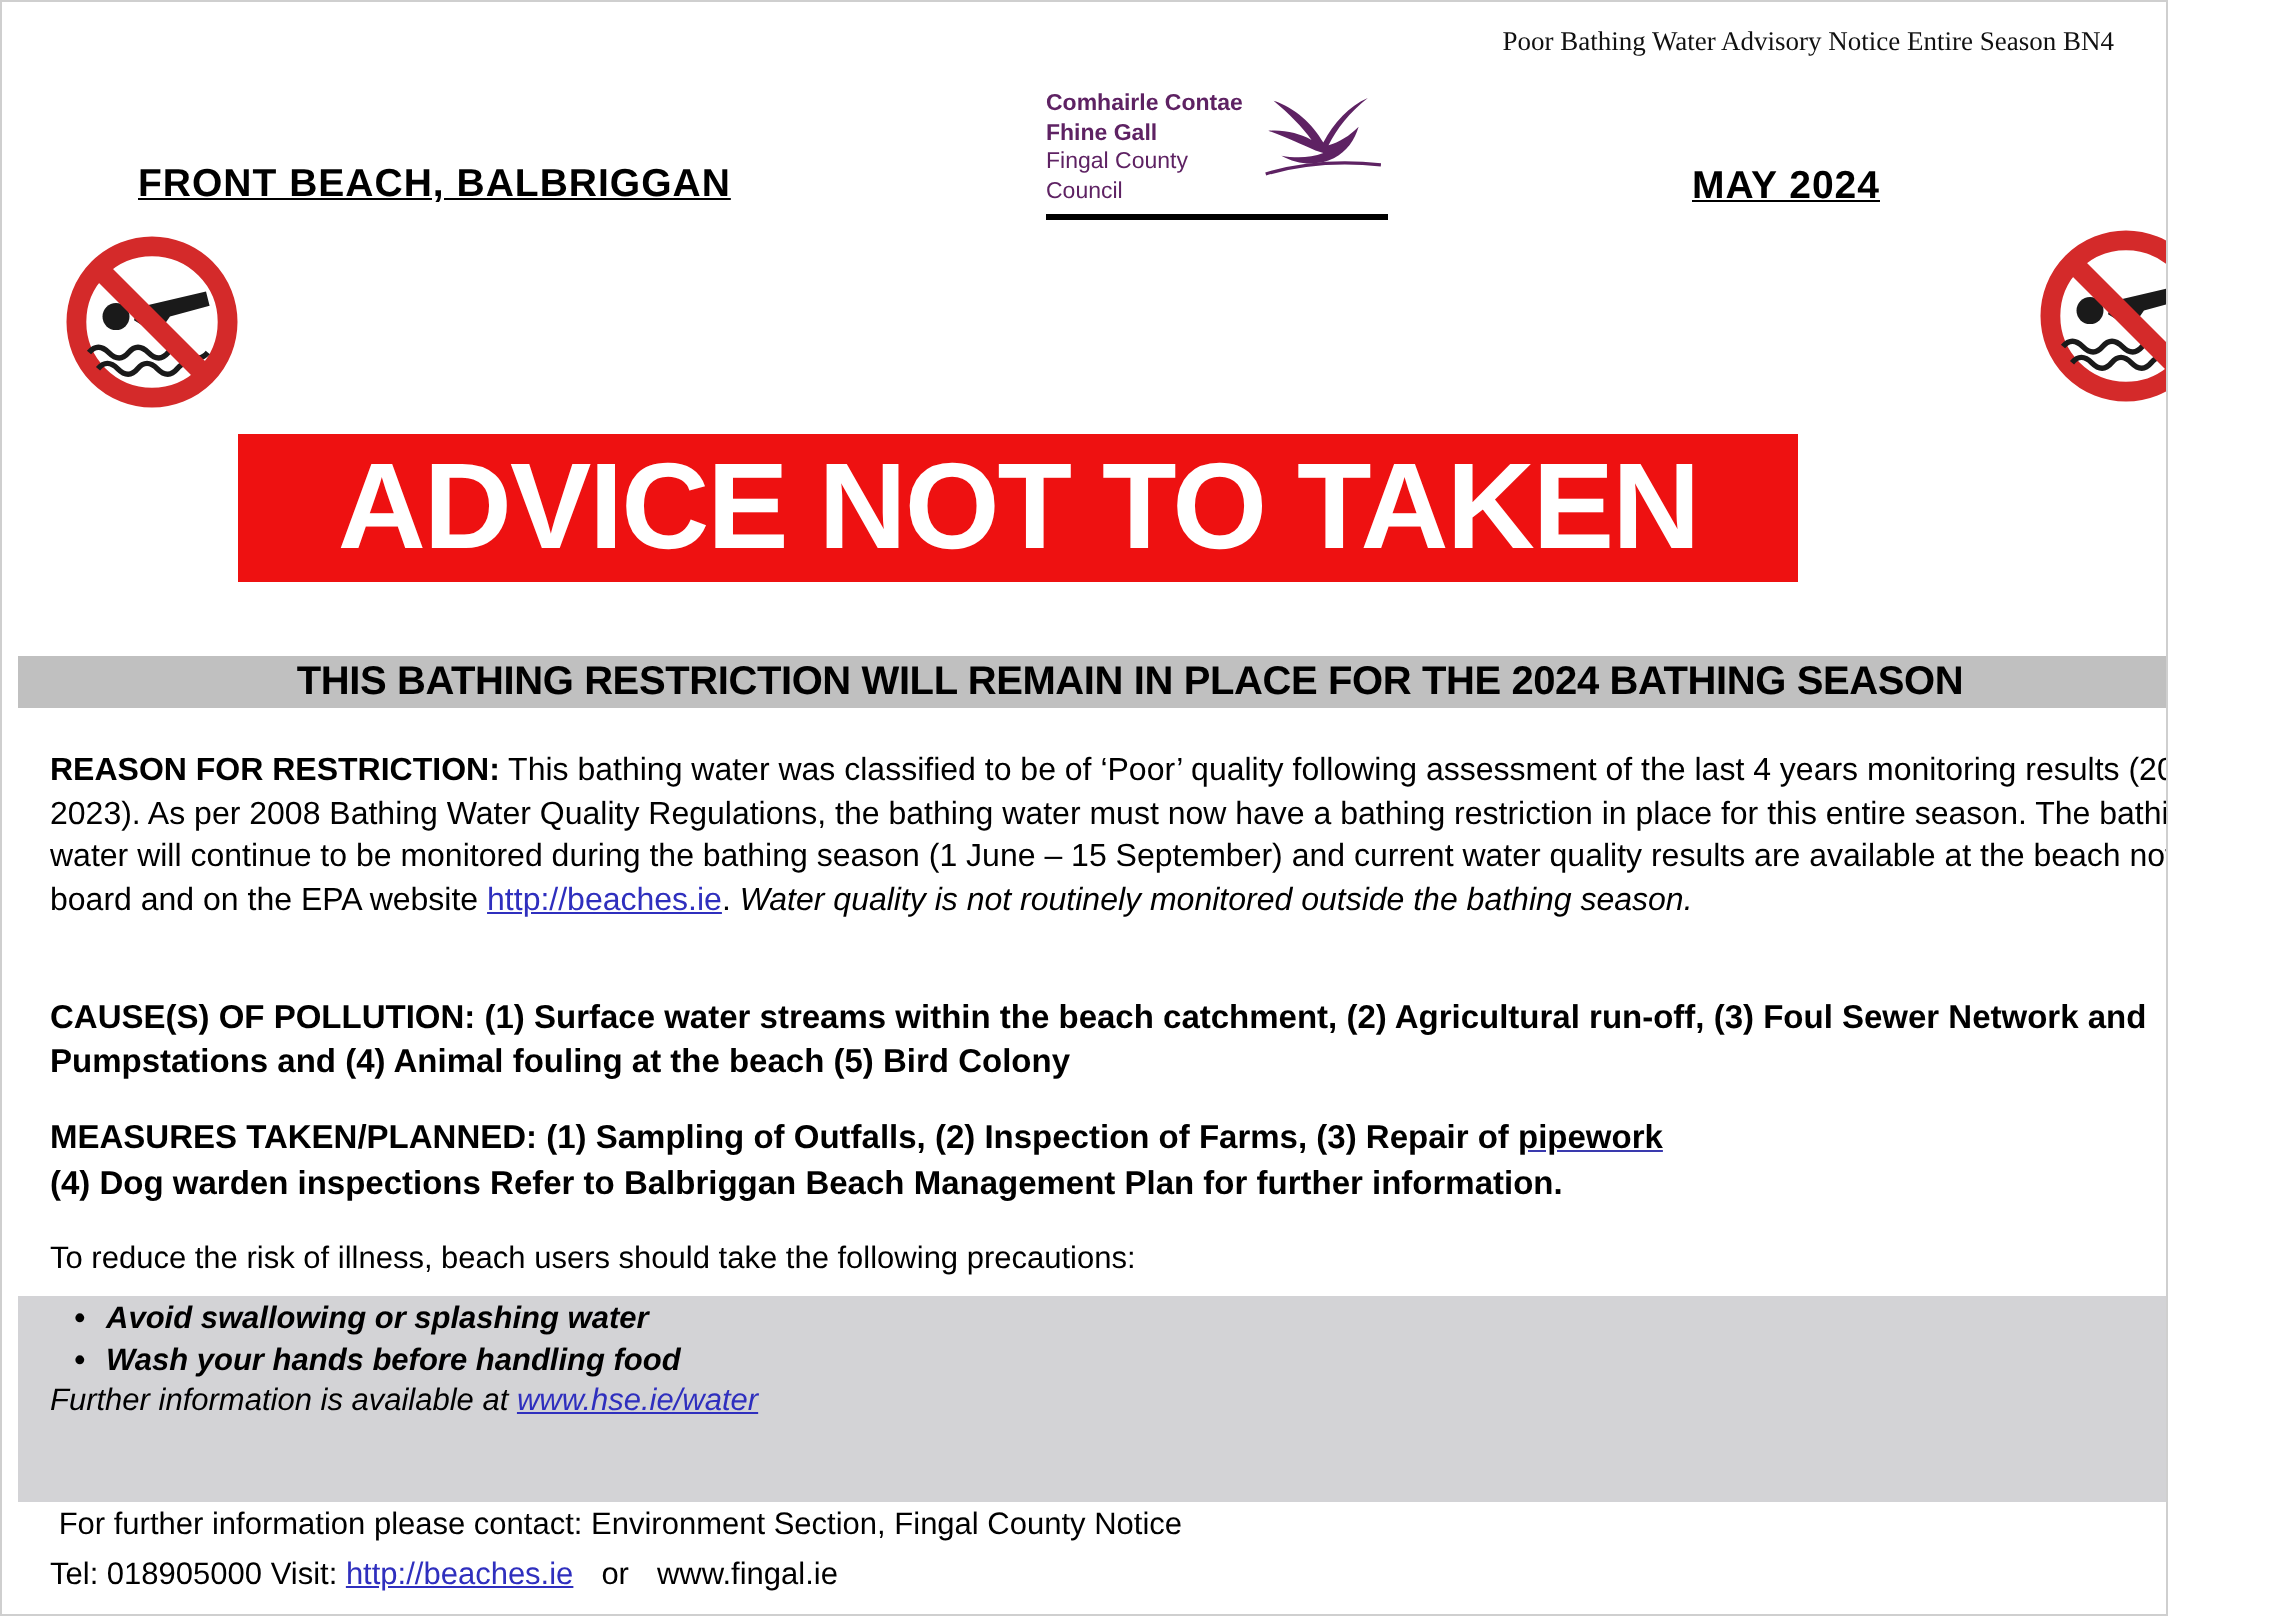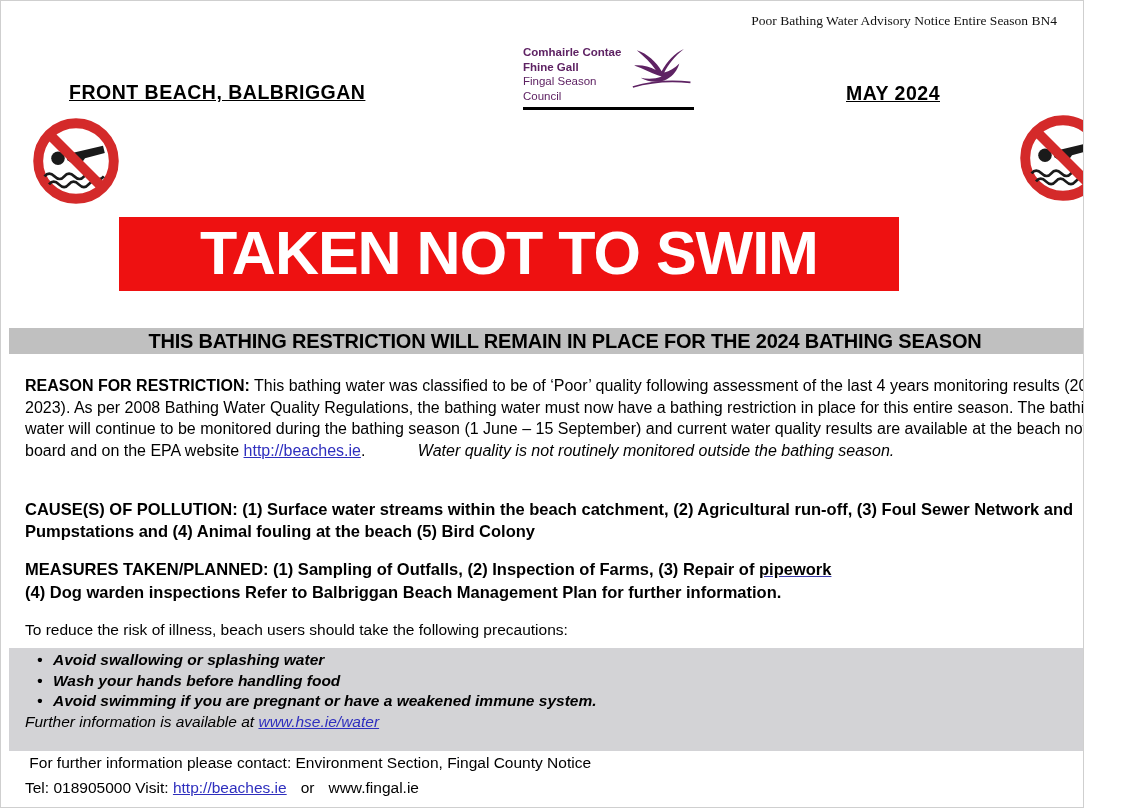--- a/index.html
+++ b/index.html
@@ -41,21 +41,21 @@
     background:#c0c0c0; text-align:center;
     font-size:20px; font-weight:bold; line-height:26px; letter-spacing:-.2px;
   }
   .para { position:absolute; left:24px; width:1092px; white-space:pre-wrap; }
   .reason   { top:374px; font-size:16px; line-height:21.5px; }
   .cause    { top:497px; font-size:16.5px; line-height:22px; font-weight:bold; }
   .measures { top:557px; font-size:16.5px; line-height:23px; font-weight:bold; }
   .intro    { top:620px; font-size:15.5px; }
   .link { color:#2f2fbe; text-decoration:underline; cursor:pointer; }
   .dark-link { color:#000; text-decoration:underline; text-decoration-color:#3a3aae; cursor:pointer; }
-  .italic { font-style:italic;margin-left:48px; }
+  .italic { font-style:italic; }
   .precautions-box {
     position:absolute; top:647px; left:8px; width:1108px; height:103px;
     background:#d3d3d6; padding:2px 0 0 0;font-style:italic;
   }
   .precautions-box ul { list-style:none; }
   .precautions-box li {
     position:relative; padding-left:44px; font-size:15.5px; font-weight:bold; line-height:20.5px;
   }
   .precautions-box li::before {
     content:"•"; position:absolute; left:28px; top:0; font-weight:bold;
@@ -73,21 +73,21 @@
   <div class="doc-ref">Poor Bathing Water Advisory Notice Entire Season BN4</div>
 
   <div class="beach-title">FRONT BEACH, BALBRIGGAN</div>
   <div class="date-title">MAY 2024</div>
 
   <div class="logo">
     <div class="logo-row">
       <div class="logo-text">
         <div class="b">Comhairle Contae</div>
         <div class="b">Fhine Gall</div>
-        <div>Fingal Season</div>
+        <div>Fingal County</div>
         <div>Council</div>
       </div>
       <svg class="logo-bird" viewBox="0 0 110 70" aria-hidden="true">
         <path d="M56 40 C48 26 34 13 18 8 C30 18 40 28 47 38 C38 33 26 30 14 31 C28 36 40 42 50 46 L56 48 C46 52 34 52 24 50 C36 57 52 58 64 52 C74 47 80 38 83 28 C76 35 68 40 60 42 C66 30 76 17 90 6 C76 12 64 25 56 40 Z" fill="#5e2263"></path>
         <path d="M12 64 Q52 52 100 57" stroke="#5e2263" stroke-width="2.5" fill="none"></path>
       </svg>
     </div>
     <div class="logo-rule"></div>
   </div>
 
@@ -102,37 +102,36 @@
 
   <svg class="noswim right" viewBox="0 0 100 100" aria-hidden="true">
     <circle cx="50" cy="50" r="42" fill="#ffffff" stroke="#d42a2a" stroke-width="11"></circle>
     <circle cx="30" cy="47" r="7.5" fill="#1a1a1a"></circle>
     <path d="M42 42 L80 33 L82 41 L60 47 L53 57 L40 49 Z" fill="#1a1a1a"></path>
     <path d="M15 67 q5 -6 11 0 t11 0 t11 0 t11 0 t11 0 t11 0" stroke="#1a1a1a" stroke-width="3" fill="none"></path>
     <path d="M20 76 q5 -6 11 0 t11 0 t11 0 t11 0 t11 0" stroke="#1a1a1a" stroke-width="3" fill="none"></path>
     <line x1="20" y1="20" x2="80" y2="80" stroke="#d42a2a" stroke-width="11"></line>
   </svg>
 
-  <div class="banner">TAKEN NOT TO SWIM</div>
+  <div class="banner">ADVICE NOT TO TAKEN</div>
 
   <div class="strip">THIS BATHING RESTRICTION WILL REMAIN IN PLACE FOR THE 2024 BATHING SEASON</div>
 
   <p class="para reason"><b>REASON FOR RESTRICTION:</b><span> This bathing water was classified to be of ‘Poor’ quality following assessment of the last 4 years monitoring results (2020-2023). As per 2008 Bathing Water Quality Regulations, the bathing water must now have a bathing restriction in place for this entire season. The bathing water will continue to be monitored during the bathing season (1 June – 15 September) and current water quality results are available at the beach notice board and on the EPA website </span><a class="link">http://beaches.ie</a><span>. </span><span class="italic">Water quality is not routinely monitored outside the bathing season.</span></p>
 
   <p class="para cause">CAUSE(S) OF POLLUTION: (1) Surface water streams within the beach catchment, (2) Agricultural run-off, (3) Foul Sewer Network and Pumpstations and (4) Animal fouling at the beach (5) Bird Colony</p>
 
   <p class="para measures"><span>MEASURES TAKEN/PLANNED: (1) Sampling of Outfalls, (2) Inspection of Farms, (3) Repair of </span><a class="dark-link">pipework</a><br><span>(4) Dog warden inspections Refer to Balbriggan Beach Management Plan for further information.</span></p>
 
   <p class="para intro">To reduce the risk of illness, beach users should take the following precautions:</p>
 
   <div class="precautions-box">
     <ul>
       <li>Avoid swallowing or splashing water</li>
       <li>Wash your hands before handling food</li>
-      <li>Avoid swimming if you are pregnant or have a weakened immune system.</li>
     </ul>
     <div class="further"><span>Further information is available at </span><a class="link">www.hse.ie/water</a></div>
   </div>
 
   <div class="contact"> For further information please contact: Environment Section, Fingal County Notice</div>
 
   <div class="telline"><span>Tel: 018905000 Visit: </span><a class="link">http://beaches.ie</a><span class="gap-or">or</span><span>www.fingal.ie</span></div>
 
 </div>
 

